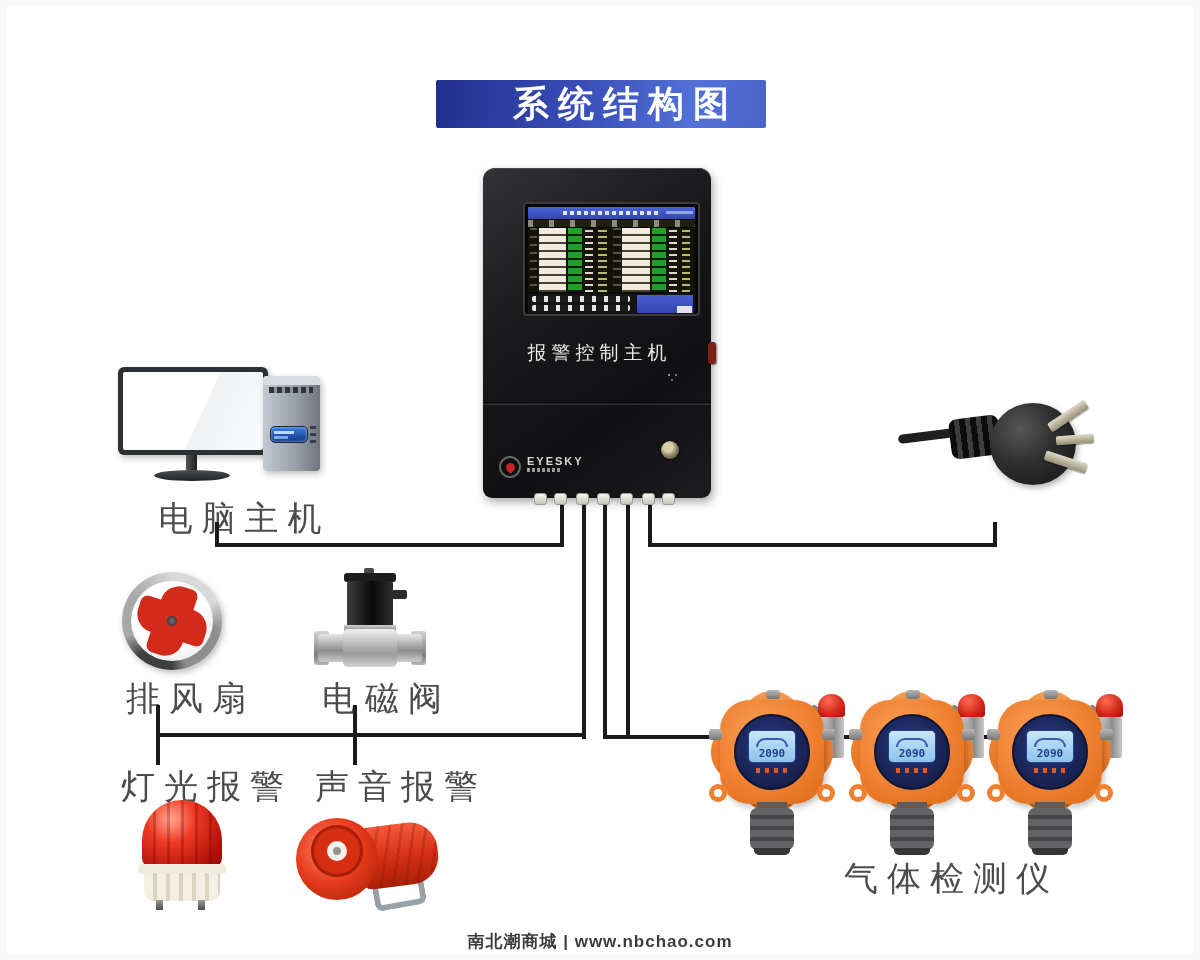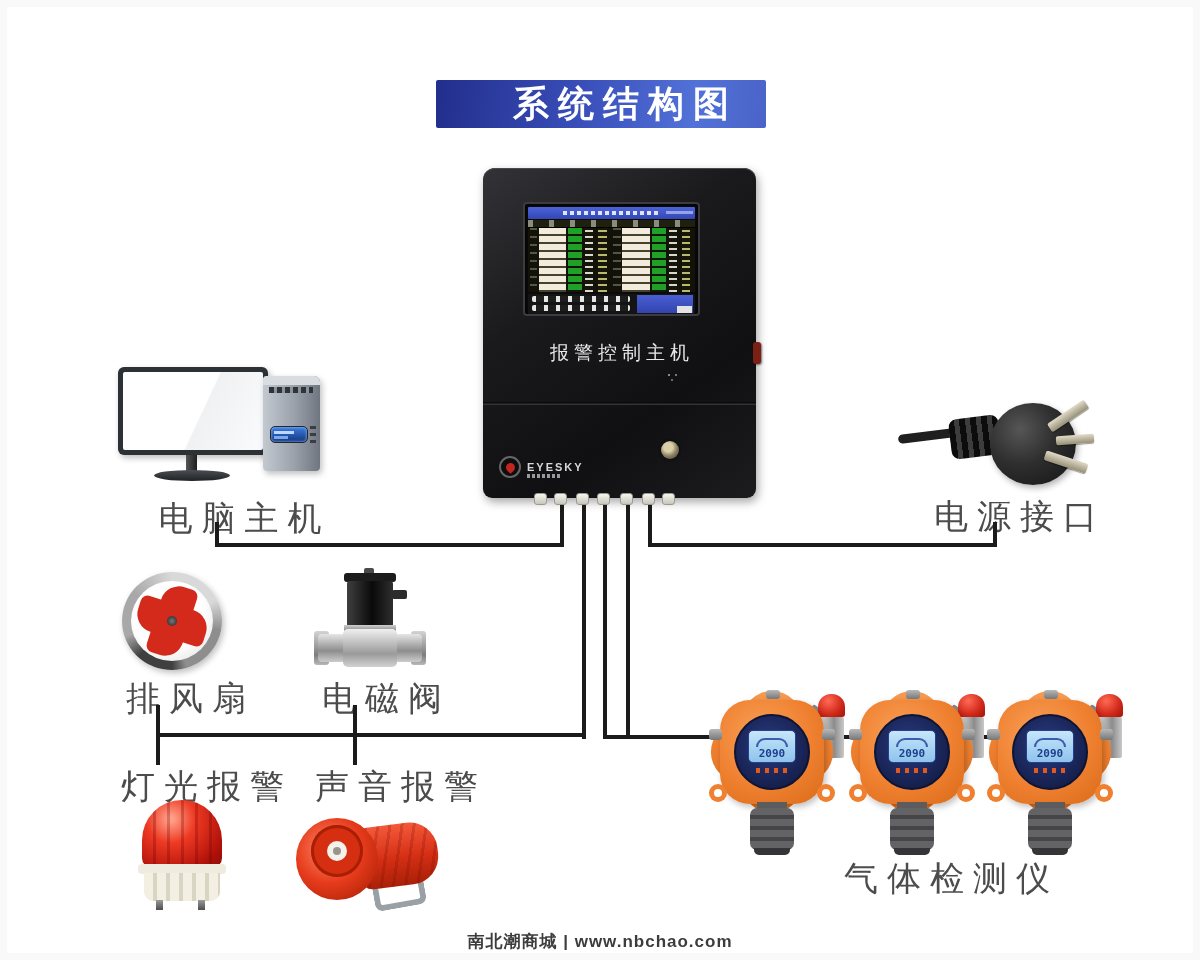--- a/index.html
+++ b/index.html
@@ -15,21 +15,21 @@
   .banner span { color:#fff; font-size:36px; font-weight:600; letter-spacing:9px; text-indent:9px; }
 
   
   .node-label { position:absolute; color:#4c4c4c; font-size:34px; font-weight:500;
                 letter-spacing:9px; text-indent:9px; text-align:center; white-space:nowrap; }
 
   
   .wire { position:absolute; background:#1b1b1b; z-index:1; }
 
   
-  .panel { position:absolute; left:483px; top:168px; width:273px; height:330px; z-index:2;
+  .panel { position:absolute; left:483px; top:168px; width:228px; height:330px; z-index:2;
            background:linear-gradient(145deg,#333337 0%,#1a1a1d 35%,#101012 70%,#1c1c1f 100%);
            border-radius:12px 12px 9px 9px; box-shadow:2px 4px 10px rgba(0,0,0,.35), inset 0 1px 0 #4a4a4e; }
   .screen { position:absolute; left:40px; top:34px; width:177px; height:114px; background:#0b0b0b;
             border:2px solid #3c3c3e; border-radius:4px; padding:3px; box-shadow:inset 0 0 6px #000; }
   .scr-head { height:12px; background:linear-gradient(#4b63d8,#3446b4); border-radius:1px;
               display:flex; align-items:center; justify-content:center; position:relative; }
   .scr-head i { display:block; width:58%; height:4px;
                 background:repeating-linear-gradient(90deg,#dfe4ff 0 4px,transparent 4px 7px); }
   .scr-head em { position:absolute; right:2px; top:4px; width:16%; height:3px; background:rgba(220,225,255,.55); }
   .scr-colhead { height:8px; margin-top:1px; background:#20200f;
@@ -55,21 +55,21 @@
                  font-size:19px; letter-spacing:5px; text-indent:5px; }
   .vent { position:absolute; left:183px; top:204px; width:14px; height:10px;
           background:radial-gradient(circle 2px at 3px 3px,#8a8a8a 60%,transparent 61%),
                      radial-gradient(circle 2px at 10px 3px,#777 60%,transparent 61%),
                      radial-gradient(circle 2px at 6px 8px,#6a6a6a 60%,transparent 61%); }
   .seam { position:absolute; left:0; right:0; top:234px; height:3px;
           background:linear-gradient(#000,#3e3e42); }
   .keyhole { position:absolute; left:178px; top:273px; width:18px; height:18px; border-radius:50%;
              background:radial-gradient(circle at 40% 35%,#d9cfa8 0 28%,#8a8064 55%,#3a3526 100%);
              box-shadow:0 0 3px #000; }
-  .logo { position:absolute; left:16px; top:288px; display:flex; align-items:flex-end; gap:6px; }
+  .logo { position:absolute; left:16px; top:288px; display:flex; align-items:flex-start; gap:6px; }
   .logo-ring { width:22px; height:22px; border-radius:50%; background:#0d0d0d; border:2px solid #666;
                display:flex; align-items:center; justify-content:center; }
   .logo-ring i { display:block; width:9px; height:9px; background:#c2251f; border-radius:50% 50% 50% 0; transform:rotate(-45deg); }
   .logo-txt { display:flex; flex-direction:column; gap:2px; }
   .logo-txt b { color:#d8d8d8; font-size:11px; letter-spacing:2px; line-height:10px; }
   .logo-sub { width:34px; height:4px; background:repeating-linear-gradient(90deg,#9a9a9a 0 3px,transparent 3px 5px); }
   .side-tab { position:absolute; right:-5px; top:174px; width:8px; height:22px; background:#7c1f15; border-radius:3px;
               box-shadow:1px 1px 2px rgba(0,0,0,.5); }
   .gland { position:absolute; bottom:-7px; width:13px; height:12px; border-radius:3px;
            background:linear-gradient(#f6f6f0,#c6c6ba); border:1px solid #9a9a90; }
@@ -306,21 +306,20 @@
   <div class="node-label" style="left:140px;top:496px;width:200px;">电脑主机</div>
 
   <div class="plug">
     <div class="cable"></div>
     <div class="relief"></div>
     <div class="plug-head"></div>
     <div class="prong p1"></div>
     <div class="prong p2"></div>
     <div class="prong p3"></div>
   </div>
-  <div class="node-label" style="left:925px;top:494px;width:145px;">电源接口</div>
 
   <div class="fan">
     <div class="fan-ring"></div>
     <div class="fan-inner">
       <div class="blade" style="transform:rotate(18deg);"></div>
       <div class="blade" style="transform:rotate(108deg);"></div>
       <div class="blade" style="transform:rotate(198deg);"></div>
       <div class="blade" style="transform:rotate(288deg);"></div>
       <div class="fan-hub"></div>
     </div>

